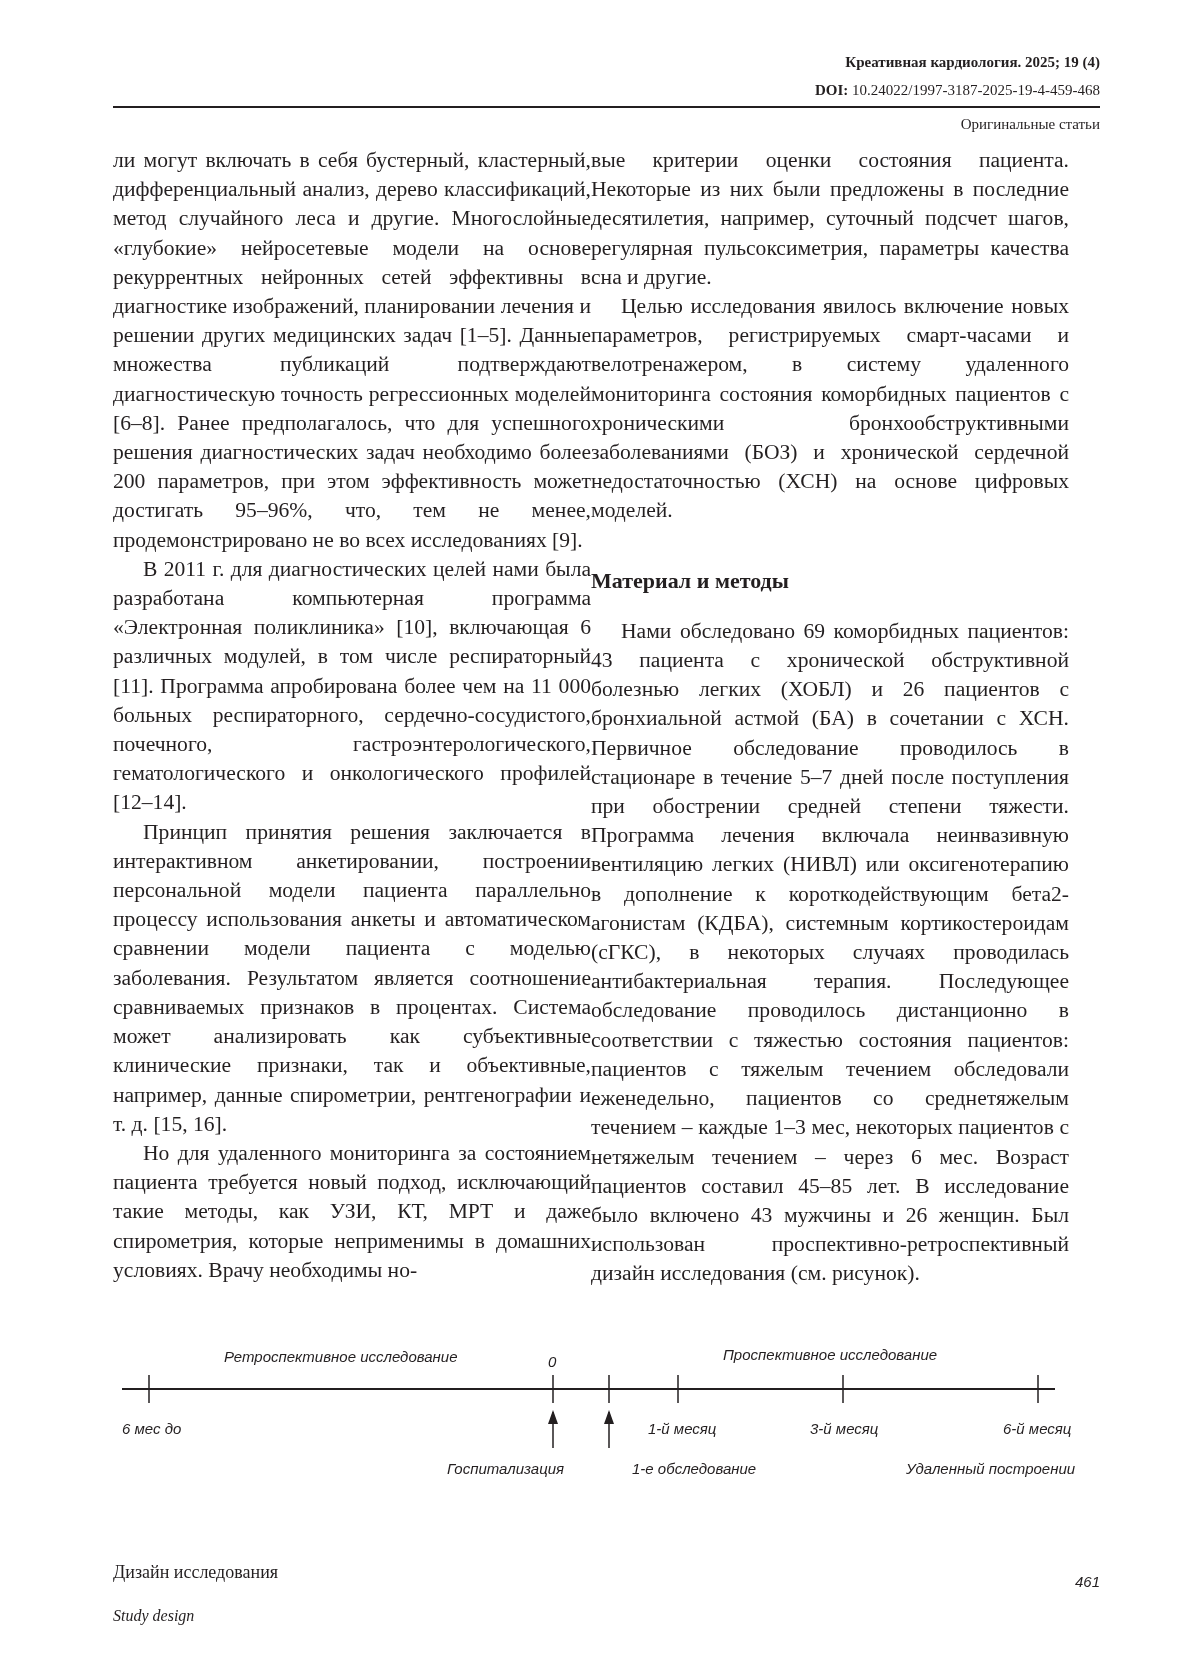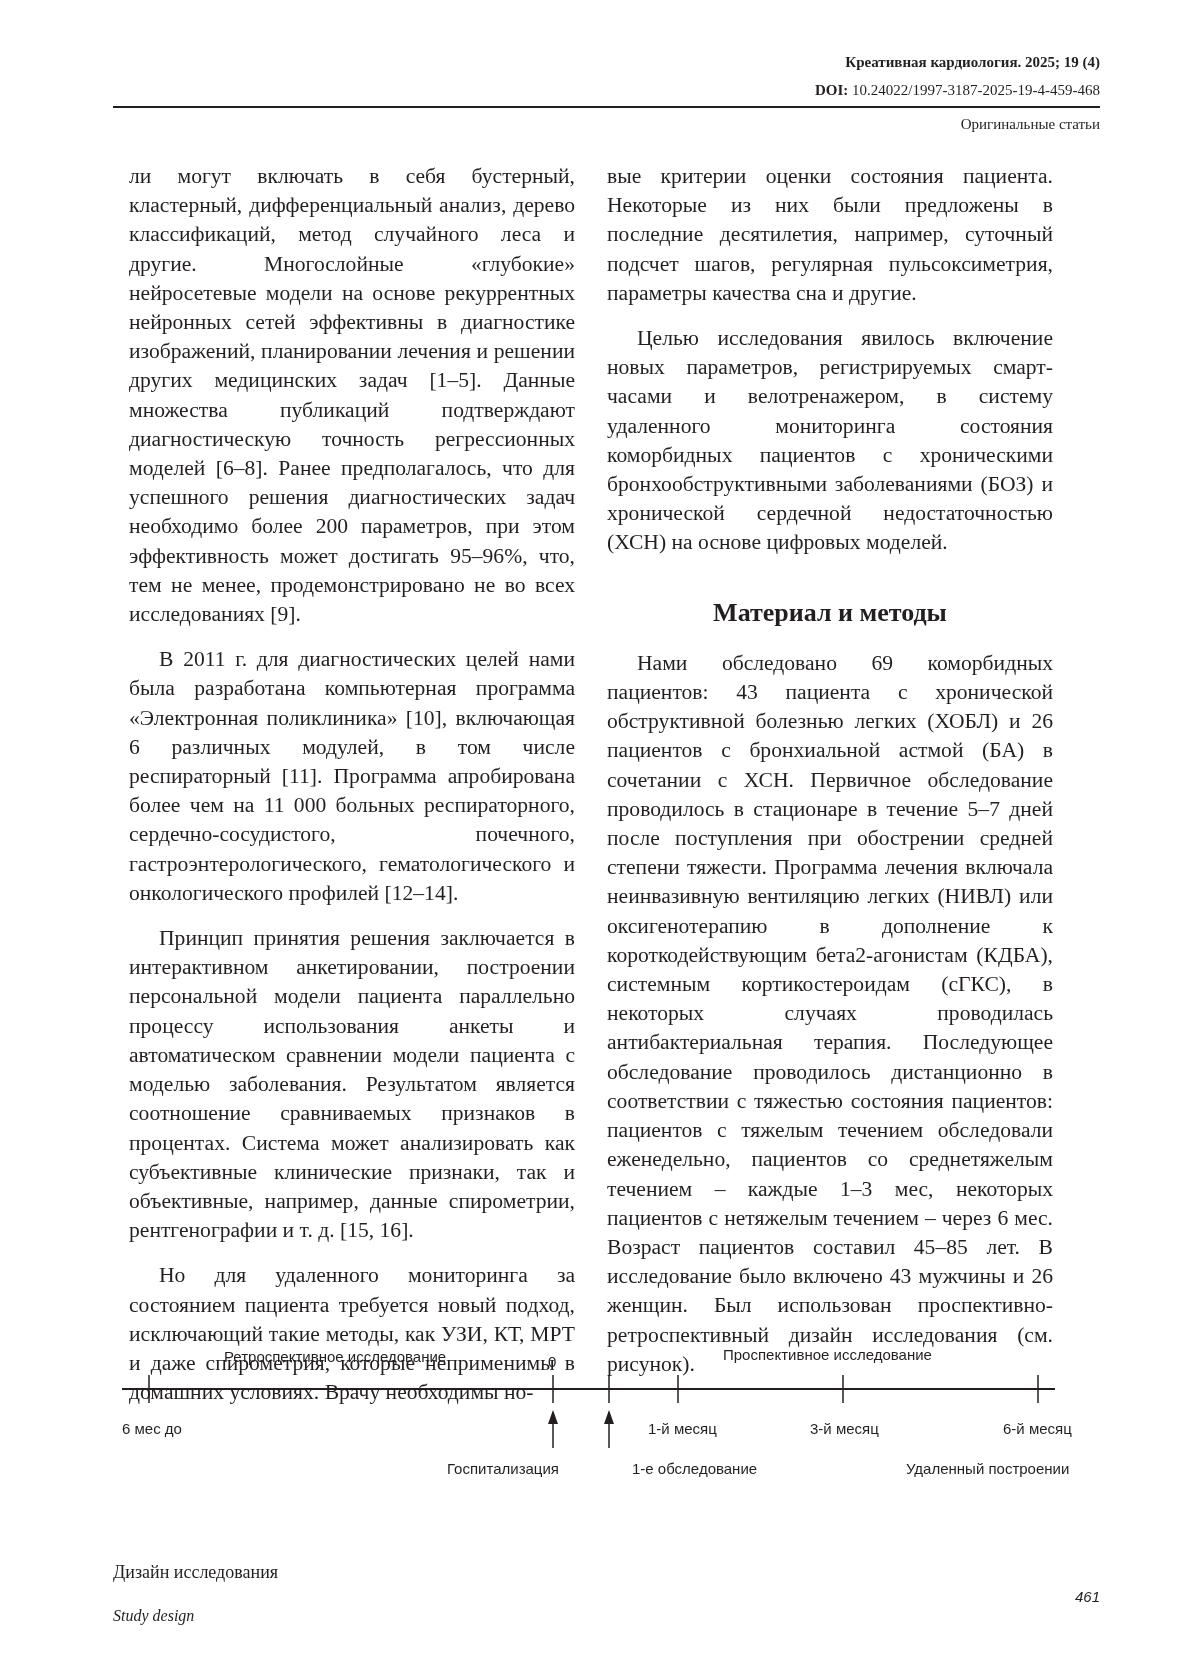--- a/index.html
+++ b/index.html
@@ -6,30 +6,30 @@
   body { width: 1200px; height: 1656px; position: relative; overflow: hidden;
          font-family: "Liberation Serif", "DejaVu Serif", serif; color: #231f20; }
   .journal { position: absolute; right: 100px; top: 48px; text-align: right; font-size: 15px; line-height: 28px; }
   .journal .title { font-weight: bold; }
   .journal .doi b { font-weight: bold; }
   .rule { position: absolute; left: 113px; width: 987px; top: 106px; height: 2px; background: #231f20; }
   .section-tag { position: absolute; right: 100px; top: 114px; font-size: 15px; line-height: 20px; }
   .col { position: absolute; top: 146px; width: 478px; font-size: 21.6px; line-height: 29.2px; text-align: justify; }
   .col.left { left: 113px; }
   .col.right { left: 591px; }
-  .col p { margin: 16px; }
+  .col p { margin: 0; }
   .col p.indent { text-indent: 30px; }
   .col p.noindent { text-indent: 0; }
-  .heading { font-weight: bold; text-align: center; font-size: 26px; margin: 40px 0 22px 0 !important; text-indent: 0 !important; }
+  .heading { font-weight: bold; font-size: 22px; margin: 40px 0 22px 0 !important; text-indent: 0 !important; }
   .diagram { position: absolute; left: 110px; top: 1340px; width: 980px; height: 140px;
              font-family: "Liberation Sans", "DejaVu Sans", sans-serif; font-size: 15px; color: #231f20; }
-  .diagram .lbl { position: absolute; white-space: nowrap; line-height: 18px; }
+  .diagram .lbl { position: absolute; white-space: nowrap; line-height: 18px; font-style: italic; }
   .caption { position: absolute; left: 113px; top: 1558px; font-size: 18px; line-height: 28px; }
   .caption .en { font-style: italic; font-size: 16px; margin-top: 16px; }
-  .pageno { position: absolute; right: 100px; top: 1573px; font-family: "Liberation Sans", "DejaVu Sans", sans-serif; font-style: italic; font-size: 15px; margin-top: 15px; }
+  .pageno { position: absolute; right: 100px; top: 1573px; font-family: "Liberation Sans", "DejaVu Sans", sans-serif; font-style: italic; font-size: 15px; }
 </style>
 </head>
 <body>
 
 <div class="journal">
   <div class="title">Креативная кардиология. 2025; 19 (4)</div>
   <div class="doi"><b>DOI:</b> <span>10.24022/1997-3187-2025-19-4-459-468</span></div>
 </div>
 <div class="rule"></div>
 <div class="section-tag">Оригинальные статьи</div>

